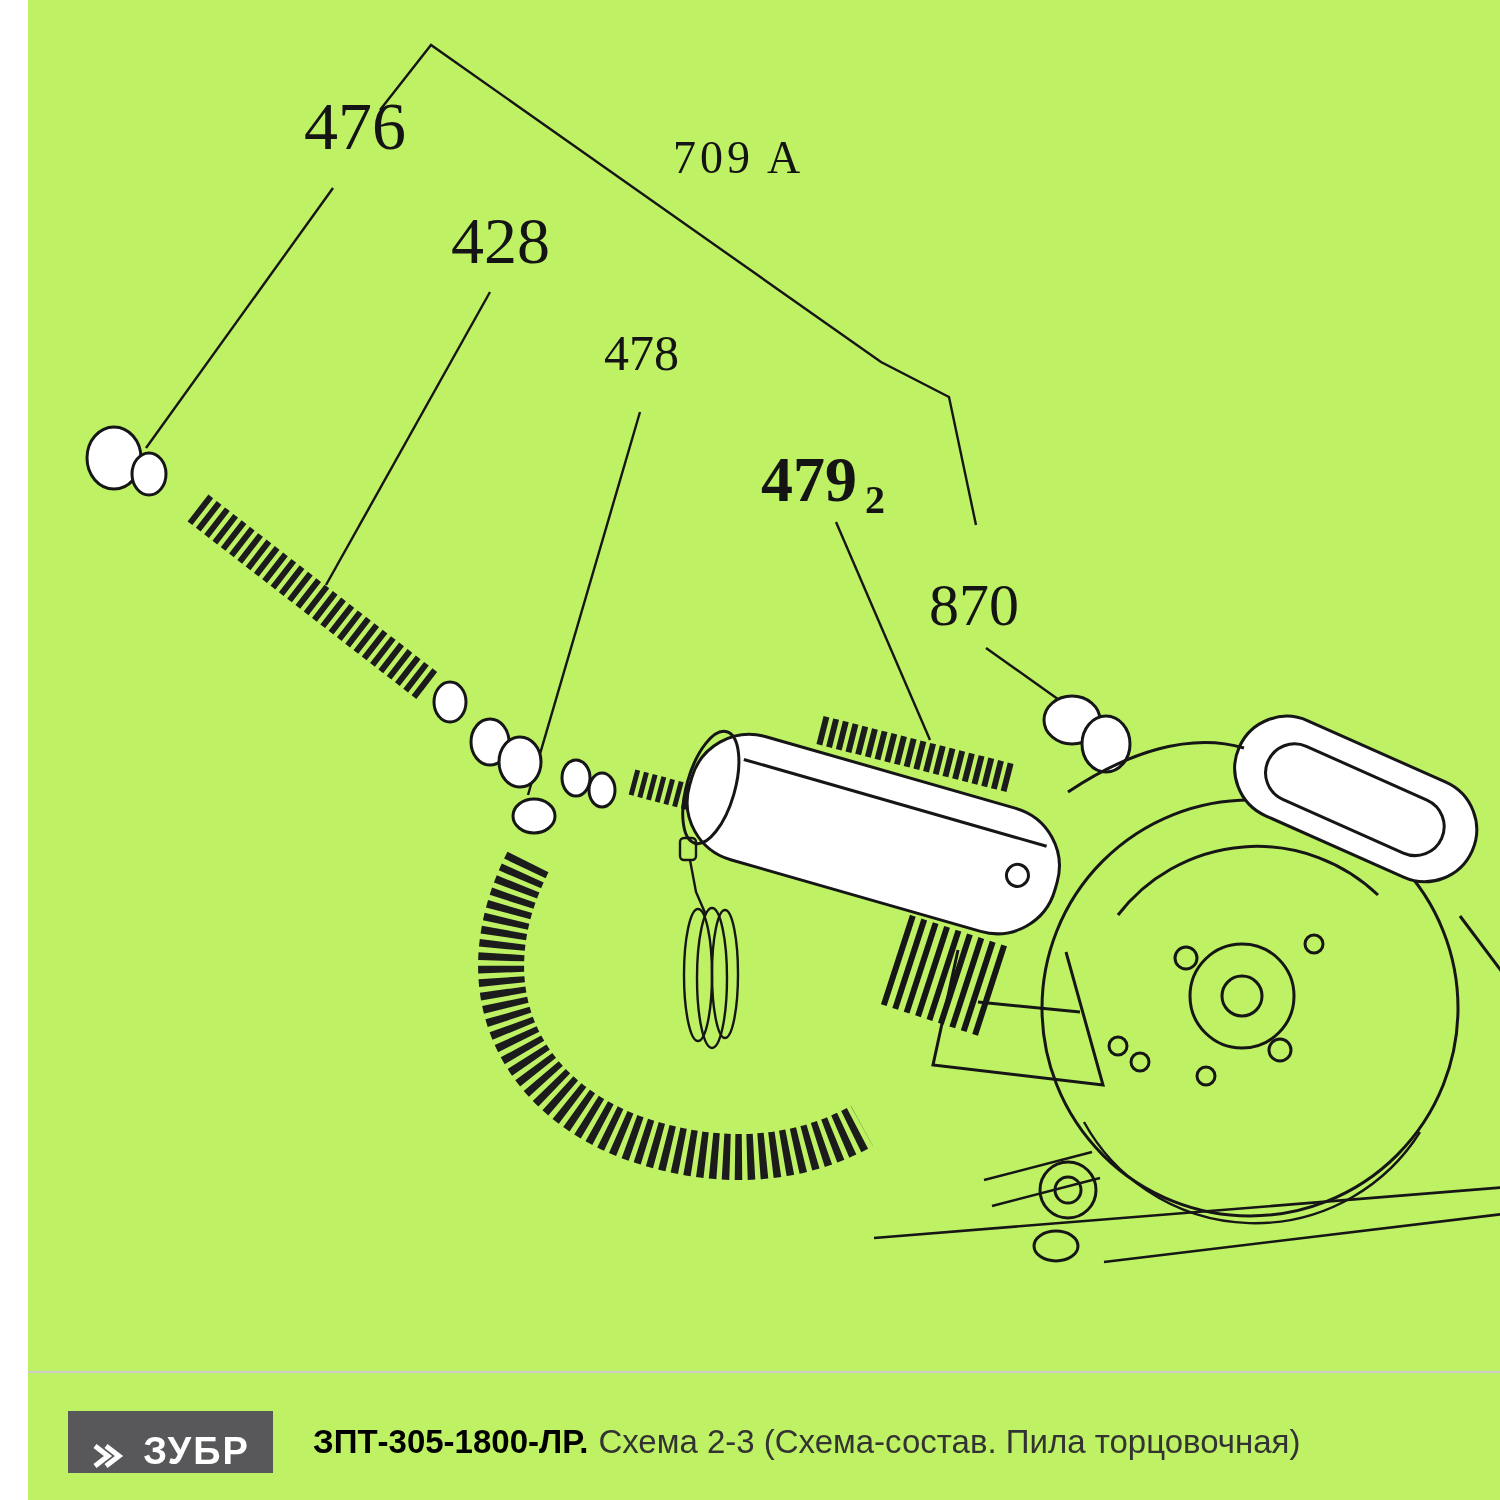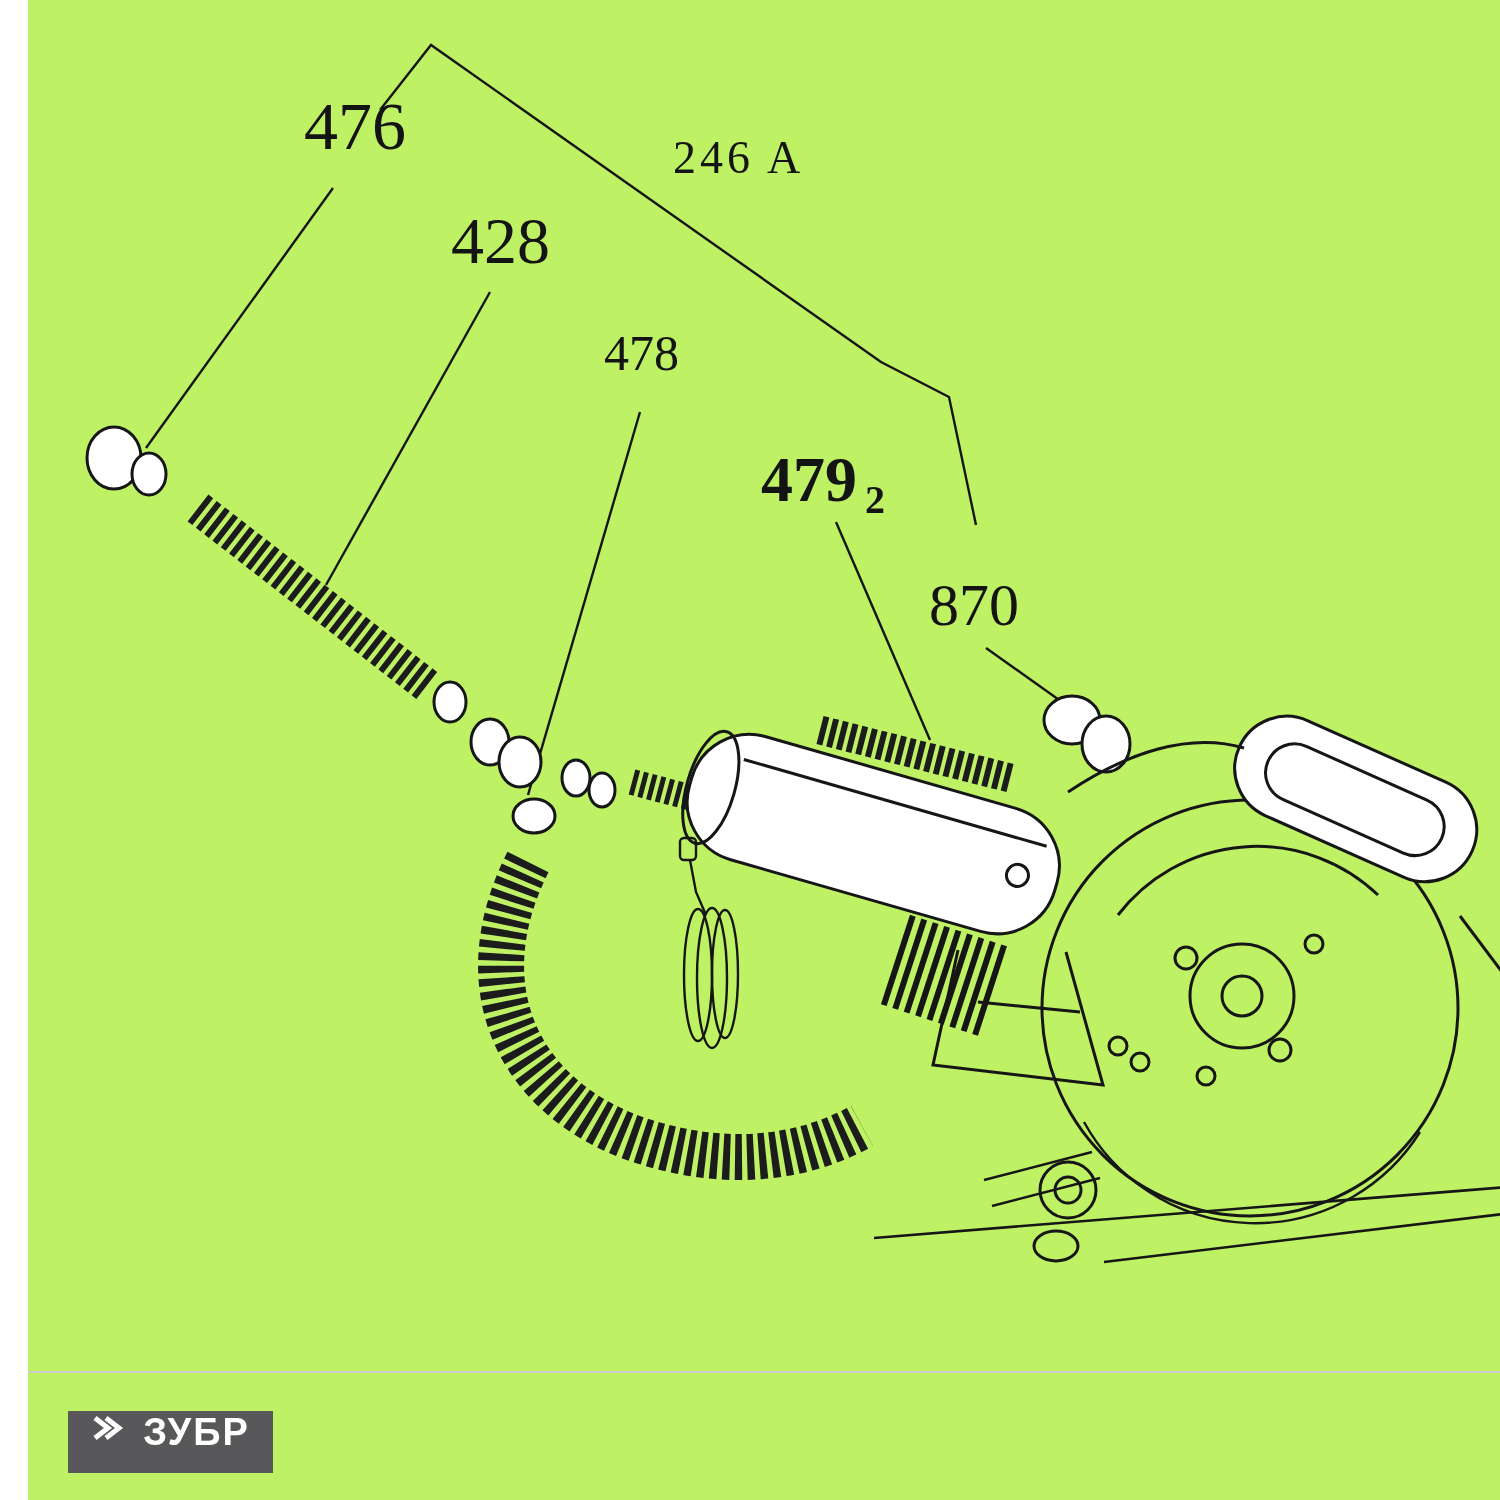--- a/index.html
+++ b/index.html
@@ -40,21 +40,21 @@
     left: 40px; top: 1410px;
     height: 64px;
     display: flex;
     align-items: center;
     gap: 40px;
   }
   .logo-box {
     background: #58585a;
     width: 205px; height: 62px;
     display: flex;
-    align-items: flex-start;
+    align-items: flex-end;
     justify-content: center;
     gap: 18px;
     flex: 0 0 auto;
   }
   .logo-text {
     color: #ffffff;
     font-weight: bold;
     font-size: 38px;
     letter-spacing: 2px;
   }
@@ -150,32 +150,35 @@
       <circle cx="1040" cy="1190" r="13"></circle>
       <ellipse cx="1028" cy="1246" rx="22" ry="15"></ellipse>
       <line x1="846" y1="1238" x2="1492" y2="1186" stroke-width="2.6"></line>
       <line x1="1076" y1="1262" x2="1492" y2="1212" stroke-width="2.6"></line>
       <line x1="956" y1="1180" x2="1064" y2="1152" stroke-width="2.4"></line>
       <line x1="964" y1="1206" x2="1072" y2="1178" stroke-width="2.4"></line>
     </g>
   </svg>
 
   <div class="lbl lbl-476">476</div>
-  <div class="lbl lbl-476a">246 A</div>
+  <div class="lbl lbl-476a">709 A</div>
   <div class="lbl lbl-477">428</div>
   <div class="lbl lbl-478">478</div>
   <div class="lbl lbl-479">
     <span>479</span><span class="sub">2</span>
   </div>
   <div class="lbl lbl-480">870</div>
 
   <div class="footer-rule"></div>
   <div class="footer">
     <div class="logo-box">
       <svg width="34" height="34" viewBox="0 0 34 34">
         <path d="M4 7 L17 17 L4 27" stroke="#ffffff" stroke-width="5" fill="none"></path>
         <path d="M15 7 L28 17 L15 27" stroke="#ffffff" stroke-width="5" fill="none"></path>
       </svg>
       <span class="logo-text">ЗУБР</span>
     </div>
+    <div class="caption">
+      <span class="model">ЗПТ-305-1800-ЛР.</span><span class="subtitle">Схема 2-3 (Схема-состав. Пила торцовочная)</span>
+    </div>
   </div>
 
 </div>
 
 </body></html>

